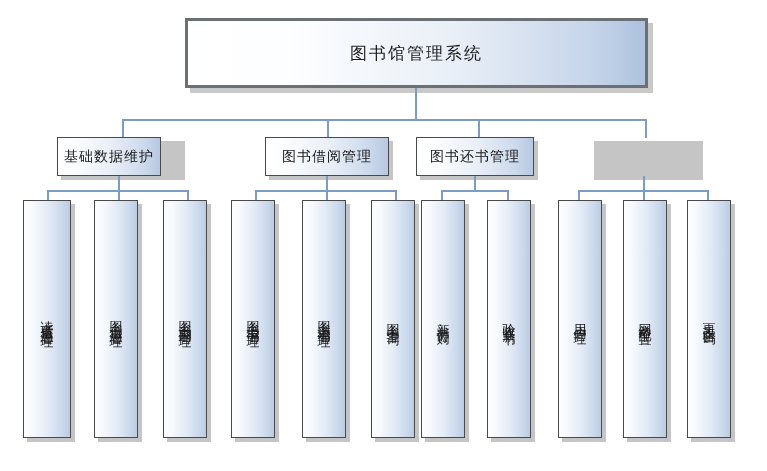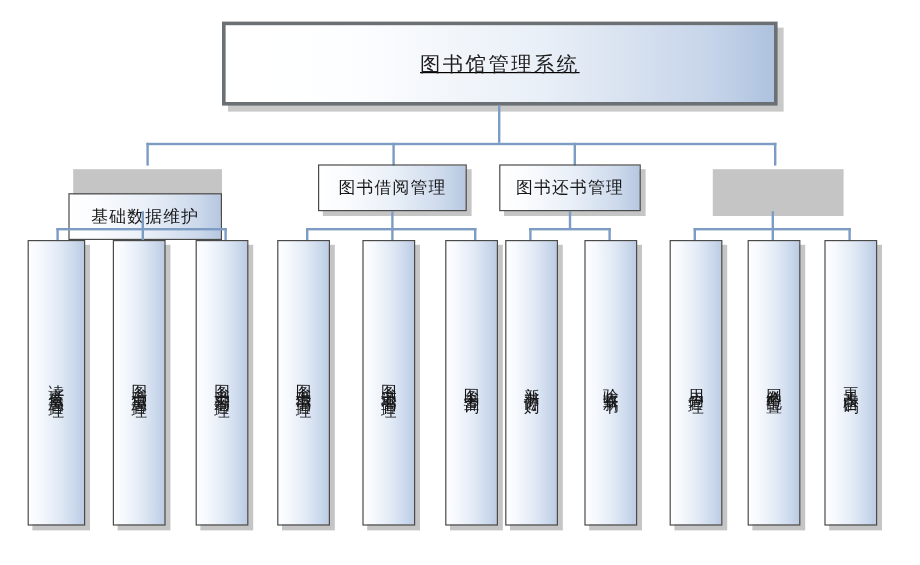--- a/index.html
+++ b/index.html
@@ -19,21 +19,21 @@
   
   .root-shadow{
     position:absolute;
     background:#c9c9c9;
   }
   .root-box{
     position:absolute;
     border:3px solid #6b7075;
     background:linear-gradient(to right,#ffffff 0%,#fdfeff 22%,#e9eff7 58%,#c7d5ea 88%,#aec2de 100%);
     box-sizing:border-box;
-    display:flex;align-items:center;justify-content:center;text-decoration:underline;
+    display:flex;align-items:center;justify-content:center;
   }
   .root-box .label{
     font-size:17px;
     color:#1c1c1c;
     letter-spacing:2px;
     white-space:nowrap;
   }
 
   
   .mid-shadow{
@@ -89,21 +89,21 @@
   <div class="conn v" style="left:415px;top:88px;height:31px;"></div>
 
   <div class="conn h" style="left:122px;top:119px;width:525px;"></div>
 
   <div class="conn v" style="left:122px;top:119px;height:19px;"></div>
   <div class="conn v" style="left:327px;top:119px;height:19px;"></div>
   <div class="conn v" style="left:478px;top:119px;height:19px;"></div>
   <div class="conn v" style="left:645px;top:119px;height:19px;"></div>
 
   <div class="mid-shadow" style="left:61px;top:141px;width:124px;height:39px;"></div>
-  <div class="mid-box" style="left:57px;top:137px;width:128px;height:39px;margin-top:24px;">
+  <div class="mid-box" style="left:57px;top:137px;width:104px;height:39px;">
     <span class="label">基础数据维护</span>
   </div>
 
   <div class="mid-shadow" style="left:269px;top:141px;width:124px;height:39px;"></div>
   <div class="mid-box" style="left:265px;top:137px;width:124px;height:39px;">
     <span class="label">图书借阅管理</span>
   </div>
 
   <div class="mid-shadow" style="left:420px;top:141px;width:118px;height:39px;"></div>
   <div class="mid-box" style="left:416px;top:137px;width:118px;height:39px;">

